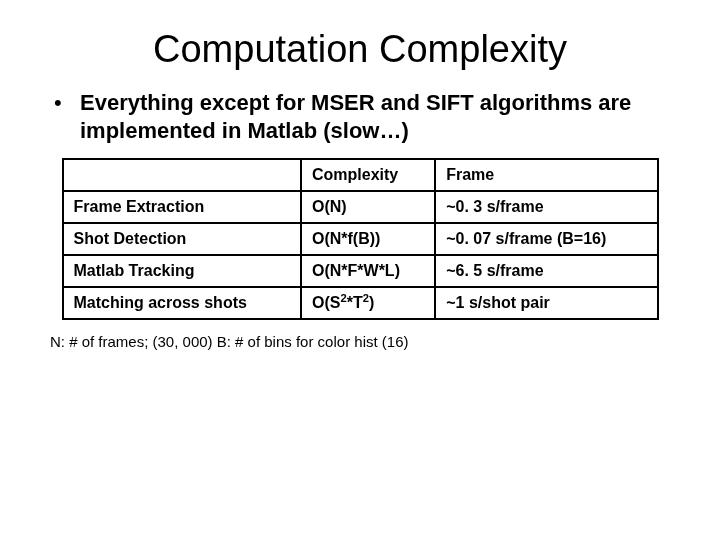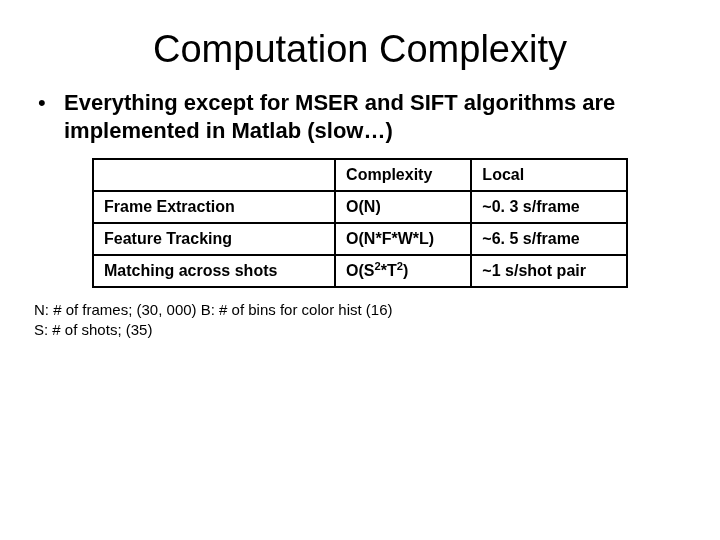--- a/index.html
+++ b/index.html
@@ -9,21 +9,21 @@
     height: 540px;
     background: #fff;
     font-family: Arial, Helvetica, sans-serif;
     color: #000;
   }
   .slide {
     width: 720px;
     height: 540px;
     position: relative;
     box-sizing: border-box;
-    padding: 20px 24px;
+    padding: 20px 40px;
   }
   .title {
     font-size: 38px;
     text-align: center;
     margin: 8px 0 18px 0;
     font-weight: normal;
   }
   .bullet-row {
     display: flex;
     align-items: flex-start;
@@ -37,21 +37,21 @@
     flex: none;
     font-size: 22px;
   }
   .bullet-text {
     flex: 1;
     font-weight: bold;
   }
   table.ctable {
     border-collapse: collapse;
     margin: 4px auto 12px auto;
-    width: 536px;
+    width: 597px;
     font-size: 16px;
   }
   table.ctable th, table.ctable td {
     border: 2px solid #000;
     padding: 6px 10px;
     text-align: left;
     vertical-align: top;
     font-weight: bold;
   }
   .legend {
@@ -75,38 +75,42 @@
   <div class="bullet-row">
     <div class="bullet-dot">•</div>
     <div class="bullet-text">Everything except for MSER and SIFT algorithms are implemented in Matlab (slow…)</div>
   </div>
 
   <table class="ctable">
     <tbody>
         <tr>
       <th></th>
       <th>Complexity</th>
-      <th>Local</th>
+      <th>Frame</th>
     </tr>
     <tr>
       <td>Frame Extraction</td>
       <td>O(N)</td>
       <td>~0. 3 s/frame</td>
     </tr>
     <tr>
-      <td>Feature Tracking</td>
+      <td>Shot Detection</td>
+      <td>O(N*f(B))</td>
+      <td>~0. 07 s/frame (B=16)</td>
+    </tr>
+    <tr>
+      <td>Matlab Tracking</td>
       <td>O(N*F*W*L)</td>
       <td>~6. 5 s/frame</td>
     </tr>
     <tr>
       <td>Matching across shots</td>
       <td>O(S<sup>2</sup>*T<sup>2</sup>)</td>
       <td>~1 s/shot pair</td>
     </tr>
   </tbody>
     </table>
 
   <div class="legend">
     <div>N: # of frames; (30, 000) B: # of bins for color hist (16)</div>
-    <div>S: # of shots; (35)</div>
   </div>
 
 </div>
 
 </body></html>

